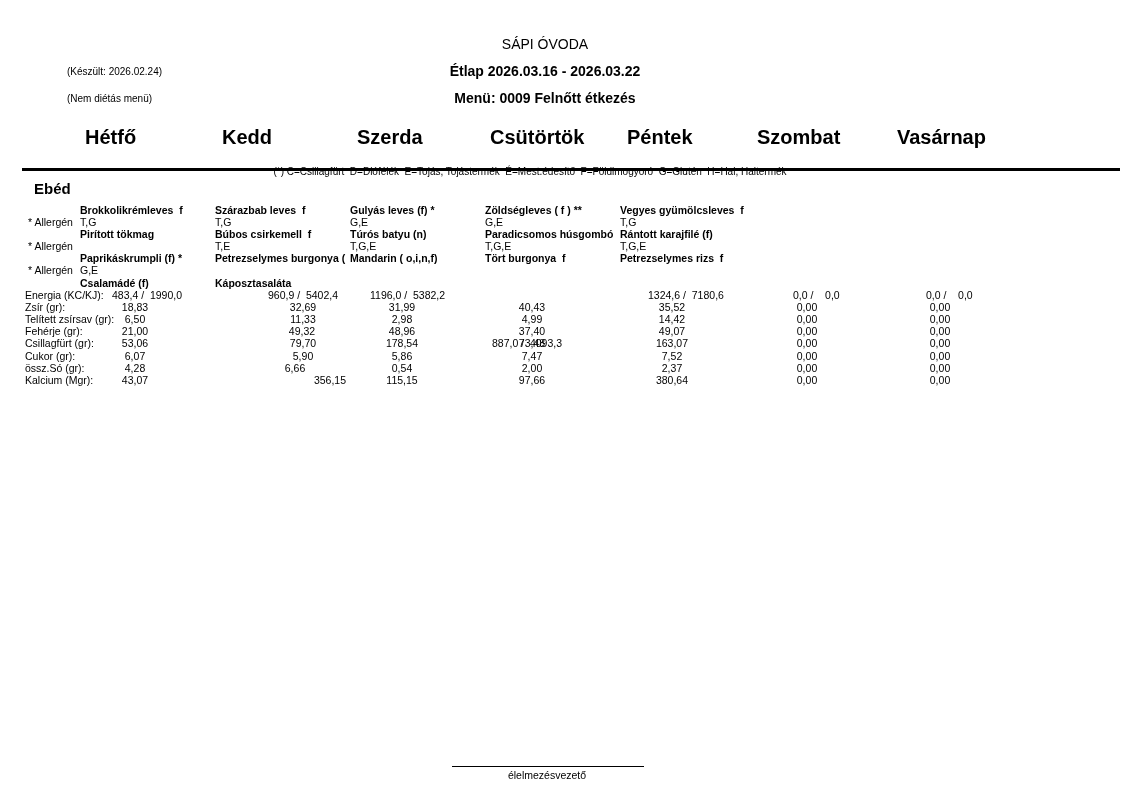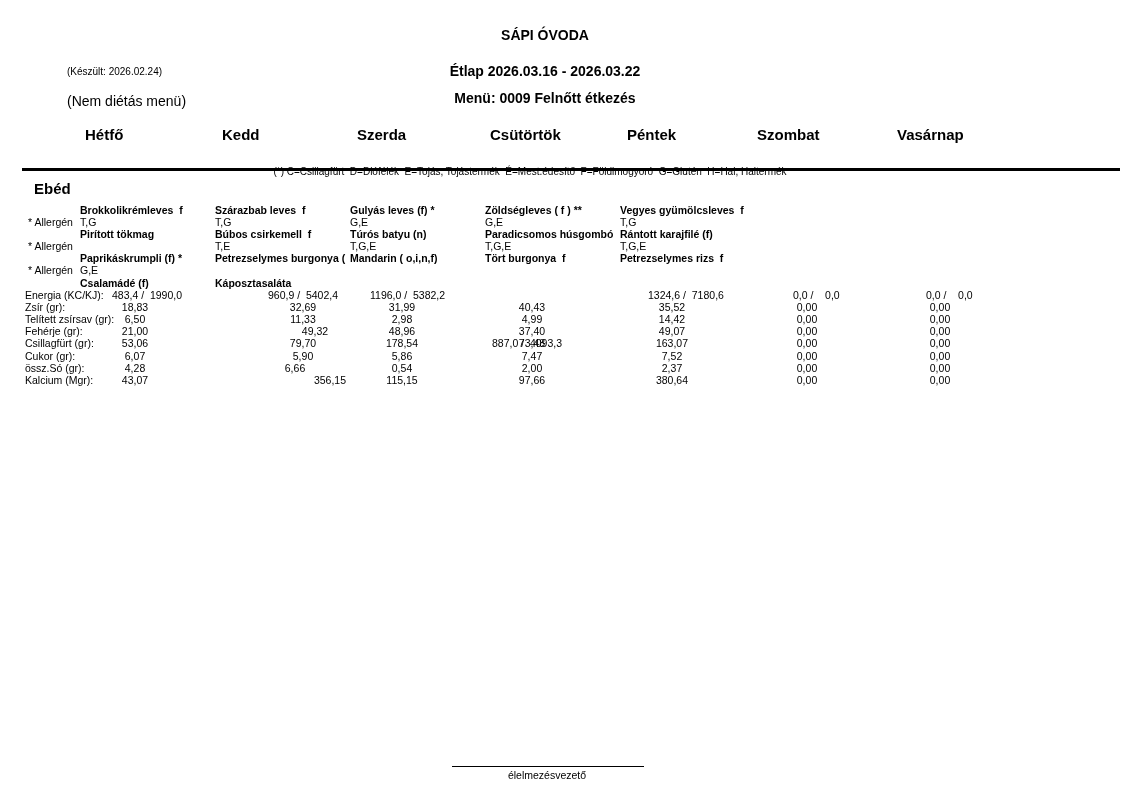--- a/index.html
+++ b/index.html
@@ -5,29 +5,29 @@
   html,body{margin:0;padding:0;background:#ffffff;}
   .page{
     position:relative;
     width:1141px;height:799px;
     background:#ffffff;
     font-family:"Liberation Sans", sans-serif;
     color:#000;
     overflow:hidden;
   }
   .abs{position:absolute;}
-  .doc-title{left:0;top:27px;width:1090px;text-align:center;font-size:14px;font-weight:bold;}
+  .doc-title{left:0;top:36px;width:1090px;text-align:center;font-size:14px;font-weight:normal;}
   .doc-subtitle{left:0;top:63px;width:1090px;text-align:center;font-size:14px;font-weight:bold;}
   .doc-menuline{left:0;top:90px;width:1090px;text-align:center;font-size:14px;font-weight:bold;}
   .prepared{left:67px;top:66px;font-size:10px;}
-  .dietnote{left:67px;top:93px;font-size:14px;}
+  .dietnote{left:67px;top:93px;font-size:10px;}
 
   #days-row .day-header{
     position:absolute;top:126px;
-    font-size:15px;font-weight:bold;white-space:nowrap;
+    font-size:20px;font-weight:bold;white-space:nowrap;
   }
   .legend{left:0;top:144px;width:1060px;text-align:center;font-size:10px;line-height:11px;white-space:pre;}
   .rule{left:22px;top:168px;width:1098px;height:3px;background:#000;}
   .meal-title{left:34px;top:180px;font-size:15px;font-weight:bold;}
 
   #allergen-labels .allergen-label{
     position:absolute;left:28px;font-size:10.5px;white-space:pre;
   }
   .menu-col{position:absolute;top:204px;width:140px;}
   .mline{height:12.1px;line-height:12.1px;font-size:10.5px;white-space:pre;}
@@ -151,21 +151,21 @@
         <span class="nval cen" style="left: 303px;">11,33</span>
         <span class="nval cen" style="left: 402px;">2,98</span>
         <span class="nval cen" style="left: 532px;">4,99</span>
         <span class="nval cen" style="left: 672px;">14,42</span>
         <span class="nval cen" style="left: 807px;">0,00</span>
         <span class="nval cen" style="left: 940px;">0,00</span>
       </div>
       <div class="nrow" style="top: 325.3px;">
         <span class="nlabel">Fehérje (gr):</span>
         <span class="nval cen" style="left: 135px;">21,00</span>
-        <span class="nval cen" style="left: 315px; text-align: right;">49,32</span>
+        <span class="nval cen" style="left: 302px; text-align: right;">49,32</span>
         <span class="nval cen" style="left: 402px;">48,96</span>
         <span class="nval cen" style="left: 532px;">37,40</span>
         <span class="nval cen" style="left: 672px;">49,07</span>
         <span class="nval cen" style="left: 807px;">0,00</span>
         <span class="nval cen" style="left: 940px;">0,00</span>
       </div>
       <div class="nrow" style="top: 337.4px;">
         <span class="nlabel">Csillagfürt (gr):</span>
         <span class="nval cen" style="left: 135px;">53,06</span>
         <span class="nval cen" style="left: 303px;">79,70</span>

